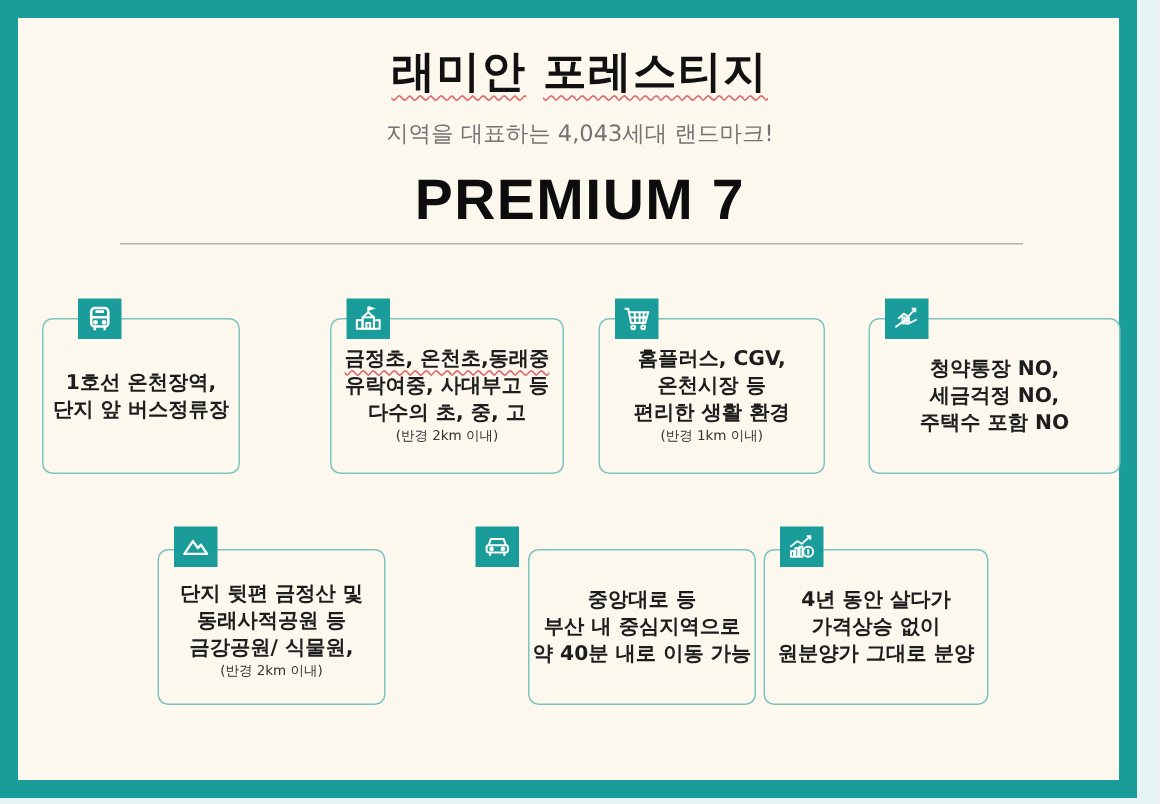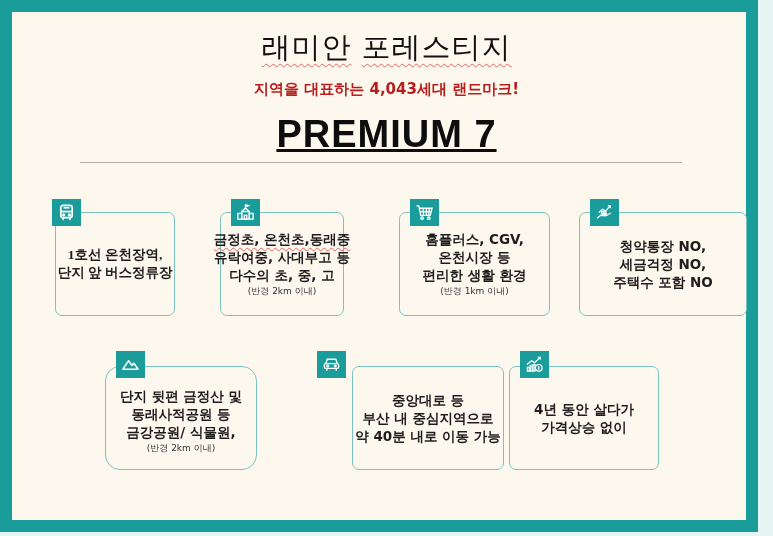--- a/index.html
+++ b/index.html
@@ -8,30 +8,30 @@
     background: #e6f4f3;
     font-family: "DejaVu Sans", "Liberation Sans", sans-serif;
     color: #1a1a1a;
   }
   .frame {
     position: absolute; left: 0; top: 0; width: 758px; height: 532px;
     box-sizing: border-box; border: 12px solid #1a9d9a; background: #fdf8ee;
   }
   .title {
     position: absolute; left: 0; width: 773px; top: 28px; text-align: center;
-    font-size: 29px; font-weight: normal; letter-spacing: 1px; color: #111;
+    font-size: 29px; font-weight: bold; letter-spacing: 1px; color: #111;
   }
   .title span { text-decoration: underline wavy #e06666; text-decoration-thickness: 1px; text-underline-offset: 6px; }
   .subtitle {
     position: absolute; left: 0; width: 773px; top: 80px; text-align: center;
-    font-size: 15px; font-weight: bold; color: #b91c1c;
+    font-size: 15px; font-weight: normal; color: #737373;
   }
   .headline {
     position: absolute; left: 0; width: 773px; top: 113px; text-align: center;
-    font-family: "Liberation Sans", sans-serif; font-size: 38px; font-weight: bold; color: #0d0d0d; letter-spacing: 1px; text-decoration: underline;
+    font-family: "Liberation Sans", sans-serif; font-size: 38px; font-weight: bold; color: #0d0d0d; letter-spacing: 1px;
   }
   .divider {
     position: absolute; left: 80px; width: 602px; top: 162px; height: 1px; background: #b4b0a6;
   }
   .card {
     position: absolute; box-sizing: border-box;
     border: 1.5px solid #7cc3c0; border-radius: 7px; background: #fdf8ee;
     display: flex; flex-direction: column; align-items: center; justify-content: center;
     text-align: center;
   }
@@ -50,37 +50,37 @@
 <div class="frame"></div>
 
 <div class="title">
   <span>래미안</span>
   <span>포레스티지</span>
 </div>
 <div class="subtitle">지역을 대표하는 4,043세대 랜드마크!</div>
 <div class="headline">PREMIUM 7</div>
 <div class="divider"></div>
 
-<div class="card" style="left:55px; top:212px; width:120px; height:104px;font-family:Liberation Serif, serif;">
+<div class="card" style="left:28px; top:212px; width:132px; height:104px;">
   <div class="line">1호선 온천장역,</div>
   <div class="line">단지 앞 버스정류장</div>
 </div>
 <div class="icon-box" style="left:52px; top:199px;">
   <svg viewBox="0 0 20 20" fill="none" stroke="#fff" stroke-width="1.8">
     <rect x="4" y="2.5" width="12" height="13" rx="2.5"></rect>
     <line x1="4" y1="9" x2="16" y2="9"></line>
     <line x1="7" y1="5" x2="13" y2="5"></line>
     <circle cx="7" cy="12.5" r="0.8" fill="#fff"></circle>
     <circle cx="13" cy="12.5" r="0.8" fill="#fff"></circle>
     <line x1="6.5" y1="15.5" x2="6.5" y2="18"></line>
     <line x1="13.5" y1="15.5" x2="13.5" y2="18"></line>
   </svg>
 </div>
 
-<div class="card" style="left:220px; top:212px; width:124px; height:104px;">
+<div class="card" style="left:220px; top:212px; width:156px; height:104px;">
   <div class="line wavy">금정초, 온천초,동래중</div>
   <div class="line">유락여중, 사대부고 등</div>
   <div class="line">다수의 초, 중, 고</div>
   <div class="note">(반경 2km 이내)</div>
 </div>
 <div class="icon-box" style="left:231px; top:199px;">
   <svg viewBox="0 0 20 20" fill="none" stroke="#fff" stroke-width="1.4">
     <line x1="10" y1="1.5" x2="10" y2="5"></line>
     <path d="M10 1.8 L13 2.8 L10 3.8"></path>
     <path d="M6 9 L10 5.5 L14 9"></path>
@@ -118,21 +118,21 @@
   <svg viewBox="0 0 20 20" fill="none" stroke="#fff" stroke-width="1.3">
     <path d="M2 16 L6 13 L11 13.5 L17 10.5"></path>
     <path d="M6 13 L9 11 L12 11.5"></path>
     <path d="M4 10 L8 6.5 L11 8.5 L16 3"></path>
     <path d="M13.5 3 L16 3 L16 5.5"></path>
     <rect x="7" y="9" width="1.6" height="3"></rect>
     <rect x="10" y="9.5" width="1.6" height="2.5"></rect>
   </svg>
 </div>
 
-<div class="card" style="left:105px; top:366px; width:152px; height:104px;border-radius:15px;">
+<div class="card" style="left:105px; top:366px; width:152px; height:104px;">
   <div class="line" style="padding-top:6px;"><span>단지 뒷편 금정산 및</span></div>
   <div class="line">동래사적공원 등</div>
   <div class="line">금강공원/ 식물원,</div>
   <div class="note">(반경 2km 이내)</div>
 </div>
 <div class="icon-box" style="left:116px; top:351px;">
   <svg viewBox="0 0 20 20" fill="none" stroke="#fff" stroke-width="1.6" stroke-linejoin="round">
     <path d="M2 15 L8 6 L11.5 11 L13.5 8.5 L18 15 Z"></path>
   </svg>
 </div>
@@ -149,20 +149,21 @@
     <circle cx="6" cy="11.5" r="0.9" fill="#fff"></circle>
     <circle cx="14" cy="11.5" r="0.9" fill="#fff"></circle>
     <line x1="5" y1="14" x2="5" y2="16.5"></line>
     <line x1="15" y1="14" x2="15" y2="16.5"></line>
   </svg>
 </div>
 
 <div class="card" style="left:509px; top:366px; width:150px; height:104px;text-align:right;">
   <div class="line">4년 동안 살다가</div>
   <div class="line">가격상승 없이</div>
+  <div class="line">원분양가 그대로 분양</div>
 </div>
 <div class="icon-box" style="left:520px; top:351px;">
   <svg viewBox="0 0 20 20" fill="none" stroke="#fff" stroke-width="1.3">
     <path d="M2 10 L7 6 L10 8 L16 2.5"></path>
     <path d="M13.5 2.5 L16 2.5 L16 5"></path>
     <rect x="2.5" y="13" width="2" height="4"></rect>
     <rect x="5.5" y="11" width="2" height="6"></rect>
     <rect x="8.5" y="10" width="2" height="7"></rect>
     <circle cx="14.5" cy="13.5" r="3.5"></circle>
     <line x1="14.5" y1="11.5" x2="14.5" y2="15.5"></line>

